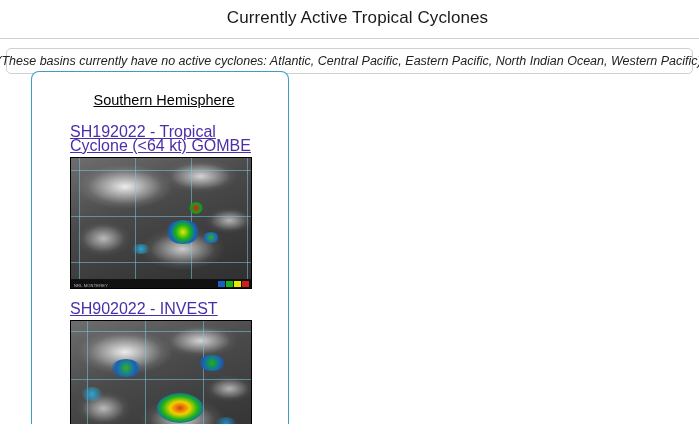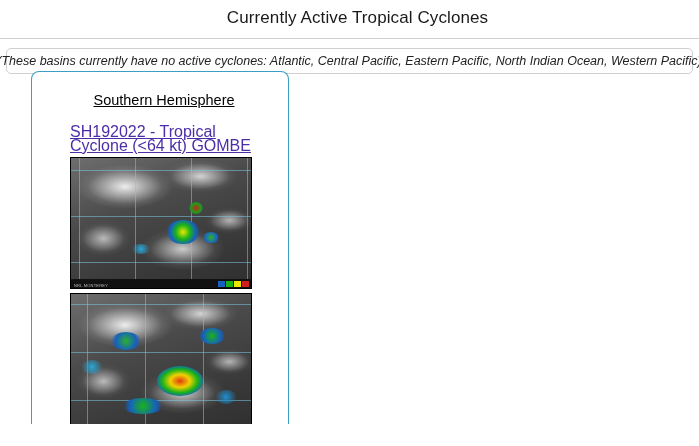--- a/index.html
+++ b/index.html
@@ -173,20 +173,21 @@
           <i style="background:#1560c0"></i>
             <i style="background:#19b319"></i>
             <i style="background:#e8e800"></i>
             <i style="background:#cf2020"></i>
         </span>
       </div>
     </div>
   </div>
 
   <div class="storm-block">
+    <a class="storm-link second">SH902022 - INVEST</a>
 
     <div class="sat-image second">
       <div class="sat-sky"></div>
       <div class="sat-grid second"></div>
       <div class="blob" style="left:86px; top:72px; width:46px; height:30px; background: radial-gradient(ellipse at 50% 50%, #e03a10 0%, #f0d000 30%, #19b319 55%, #1560c0 75%, rgba(40,60,90,0) 90%);"></div>
       <div class="blob" style="left:40px; top:38px; width:30px; height:18px; background: radial-gradient(circle at 50% 50%, #2fb02f 0%, #1560c0 58%, rgba(30,60,90,0) 85%);"></div>
       <div class="blob" style="left:128px; top:34px; width:26px; height:16px; background: radial-gradient(circle at 50% 50%, #19b319 0%, #1560c0 60%, rgba(30,60,90,0) 85%);"></div>
       <div class="blob" style="left:52px; top:104px; width:40px; height:16px; background: radial-gradient(circle at 50% 50%, #19b319 0%, #1560c0 62%, rgba(30,60,90,0) 88%);"></div>
       <div class="blob" style="left:10px; top:66px; width:22px; height:14px; background: radial-gradient(circle at 50% 50%, #2aa7d8 0%, rgba(40,80,110,0) 82%);"></div>
       <div class="blob" style="left:144px; top:96px; width:22px; height:14px; background: radial-gradient(circle at 50% 50%, #1f8fd0 0%, rgba(40,80,110,0) 82%);"></div>

